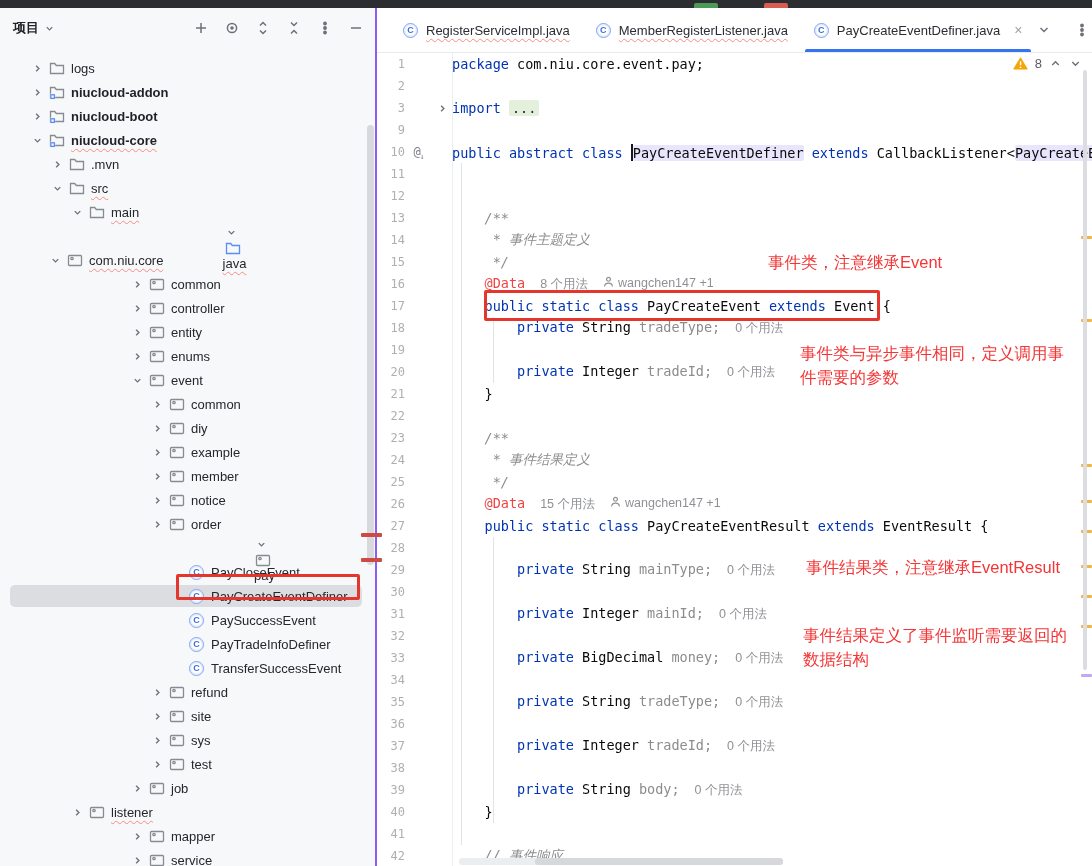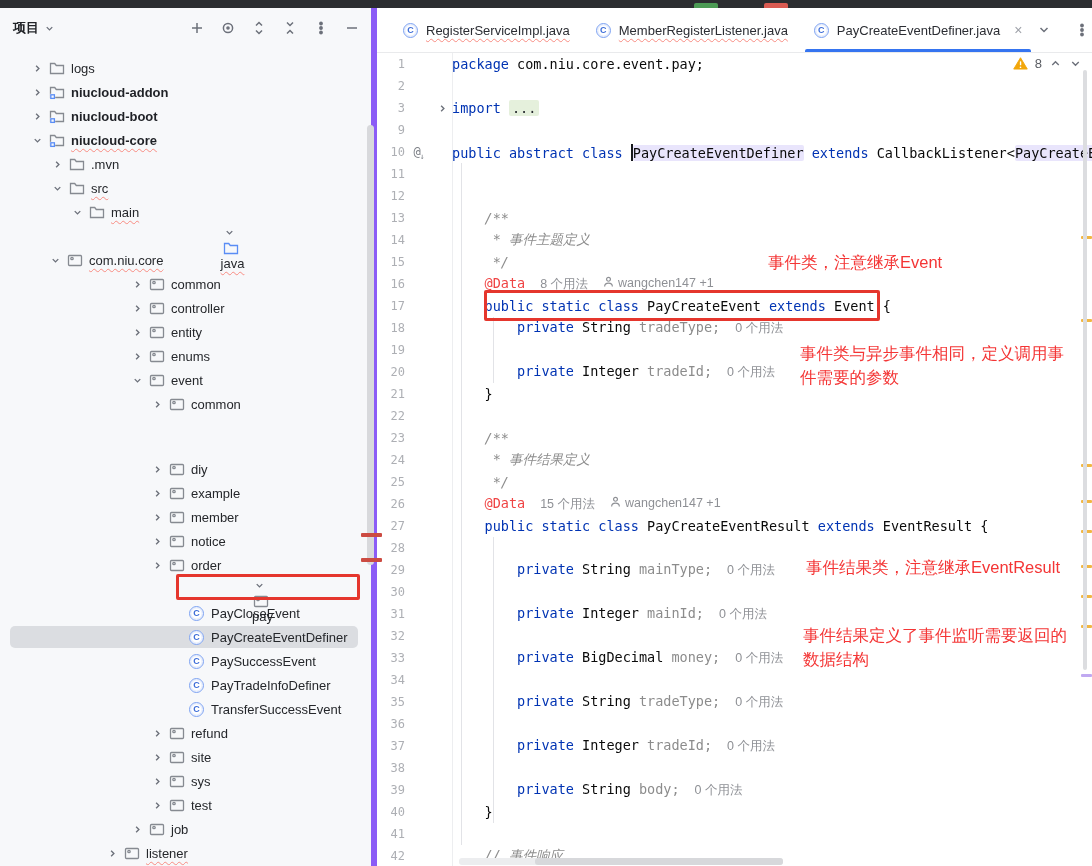--- a/index.html
+++ b/index.html
@@ -6,21 +6,21 @@
   html,body { width:1092px; height:866px; overflow:hidden; background:#fff;
     font-family:"Liberation Sans", sans-serif; }
   #stage { position:relative; width:1092px; height:866px; }
 
   
   .topstrip { position:absolute; left:0; top:0; width:1092px; height:8px; background:#2B2D30; }
   .topstrip .seg { position:absolute; top:3px; height:5px; border-radius:2px 2px 0 0; }
 
   
   .app { position:absolute; left:0; top:8px; width:1092px; height:858px; display:flex; }
-  .left { width:377px; background:#F7F8FA; border-right:6px solid #8b5cf6; position:relative; }
+  .left { width:377px; background:#F7F8FA; border-right:2px solid #8b5cf6; position:relative; }
   .right { flex:1; display:flex; flex-direction:column; background:#fff; min-width:0; }
 
   
   .lheader { height:40px; display:flex; align-items:center; padding:0 10px 0 13px; }
   .ptitle { font-size:13px; font-weight:700; color:#222428; }
   .ptitle-chev { margin-left:5px; display:flex; }
   .ptools { margin-left:auto; display:flex; align-items:center; gap:13px; }
   .tico { width:18px; height:18px; display:flex; align-items:center; justify-content:center; border-radius:4px; }
   .tico svg { stroke:#6C707A; fill:none; stroke-width:1.4; }
 
@@ -357,21 +357,21 @@
               </svg>
             </span>
             <span class="ticon">
               <svg width="16" height="14" viewBox="0 0 16 14">
                 <rect x="1.5" y="2.5" width="13" height="10" rx="1" fill="none" stroke="#868A91" stroke-width="1.3"></rect>
                 <circle cx="5" cy="5.5" r="1.2" fill="none" stroke="#868A91" stroke-width="1.3"></circle>
               </svg>
             </span>
             <span class="tlabel">common</span>
           </div>
-          <div class="trow" style="padding-left: 149px; margin-top: 41px;">
+          <div class="trow" style="padding-left: 149px;">
             <span class="tchev">
               <svg width="11" height="11" viewBox="0 0 12 12">
                 <path d="M4.5 3l3 3-3 3" fill="none" stroke="#6C707A" stroke-width="1.5"></path>
               </svg>
             </span>
             <span class="ticon">
               <svg width="16" height="14" viewBox="0 0 16 14">
                 <rect x="1.5" y="2.5" width="13" height="10" rx="1" fill="none" stroke="#868A91" stroke-width="1.3"></rect>
                 <circle cx="5" cy="5.5" r="1.2" fill="none" stroke="#868A91" stroke-width="1.3"></circle>
               </svg>
@@ -546,21 +546,21 @@
               </svg>
             </span>
             <span class="ticon">
               <svg width="16" height="14" viewBox="0 0 16 14">
                 <rect x="1.5" y="2.5" width="13" height="10" rx="1" fill="none" stroke="#868A91" stroke-width="1.3"></rect>
                 <circle cx="5" cy="5.5" r="1.2" fill="none" stroke="#868A91" stroke-width="1.3"></circle>
               </svg>
             </span>
             <span class="tlabel">job</span>
           </div>
-          <div class="trow" style="padding-left: 104px;">
+          <div class="trow" style="padding-left: 69px;">
             <span class="tchev">
               <svg width="11" height="11" viewBox="0 0 12 12">
                 <path d="M4.5 3l3 3-3 3" fill="none" stroke="#6C707A" stroke-width="1.5"></path>
               </svg>
             </span>
             <span class="ticon">
               <svg width="16" height="14" viewBox="0 0 16 14">
                 <rect x="1.5" y="2.5" width="13" height="10" rx="1" fill="none" stroke="#868A91" stroke-width="1.3"></rect>
                 <circle cx="5" cy="5.5" r="1.2" fill="none" stroke="#868A91" stroke-width="1.3"></circle>
               </svg>

